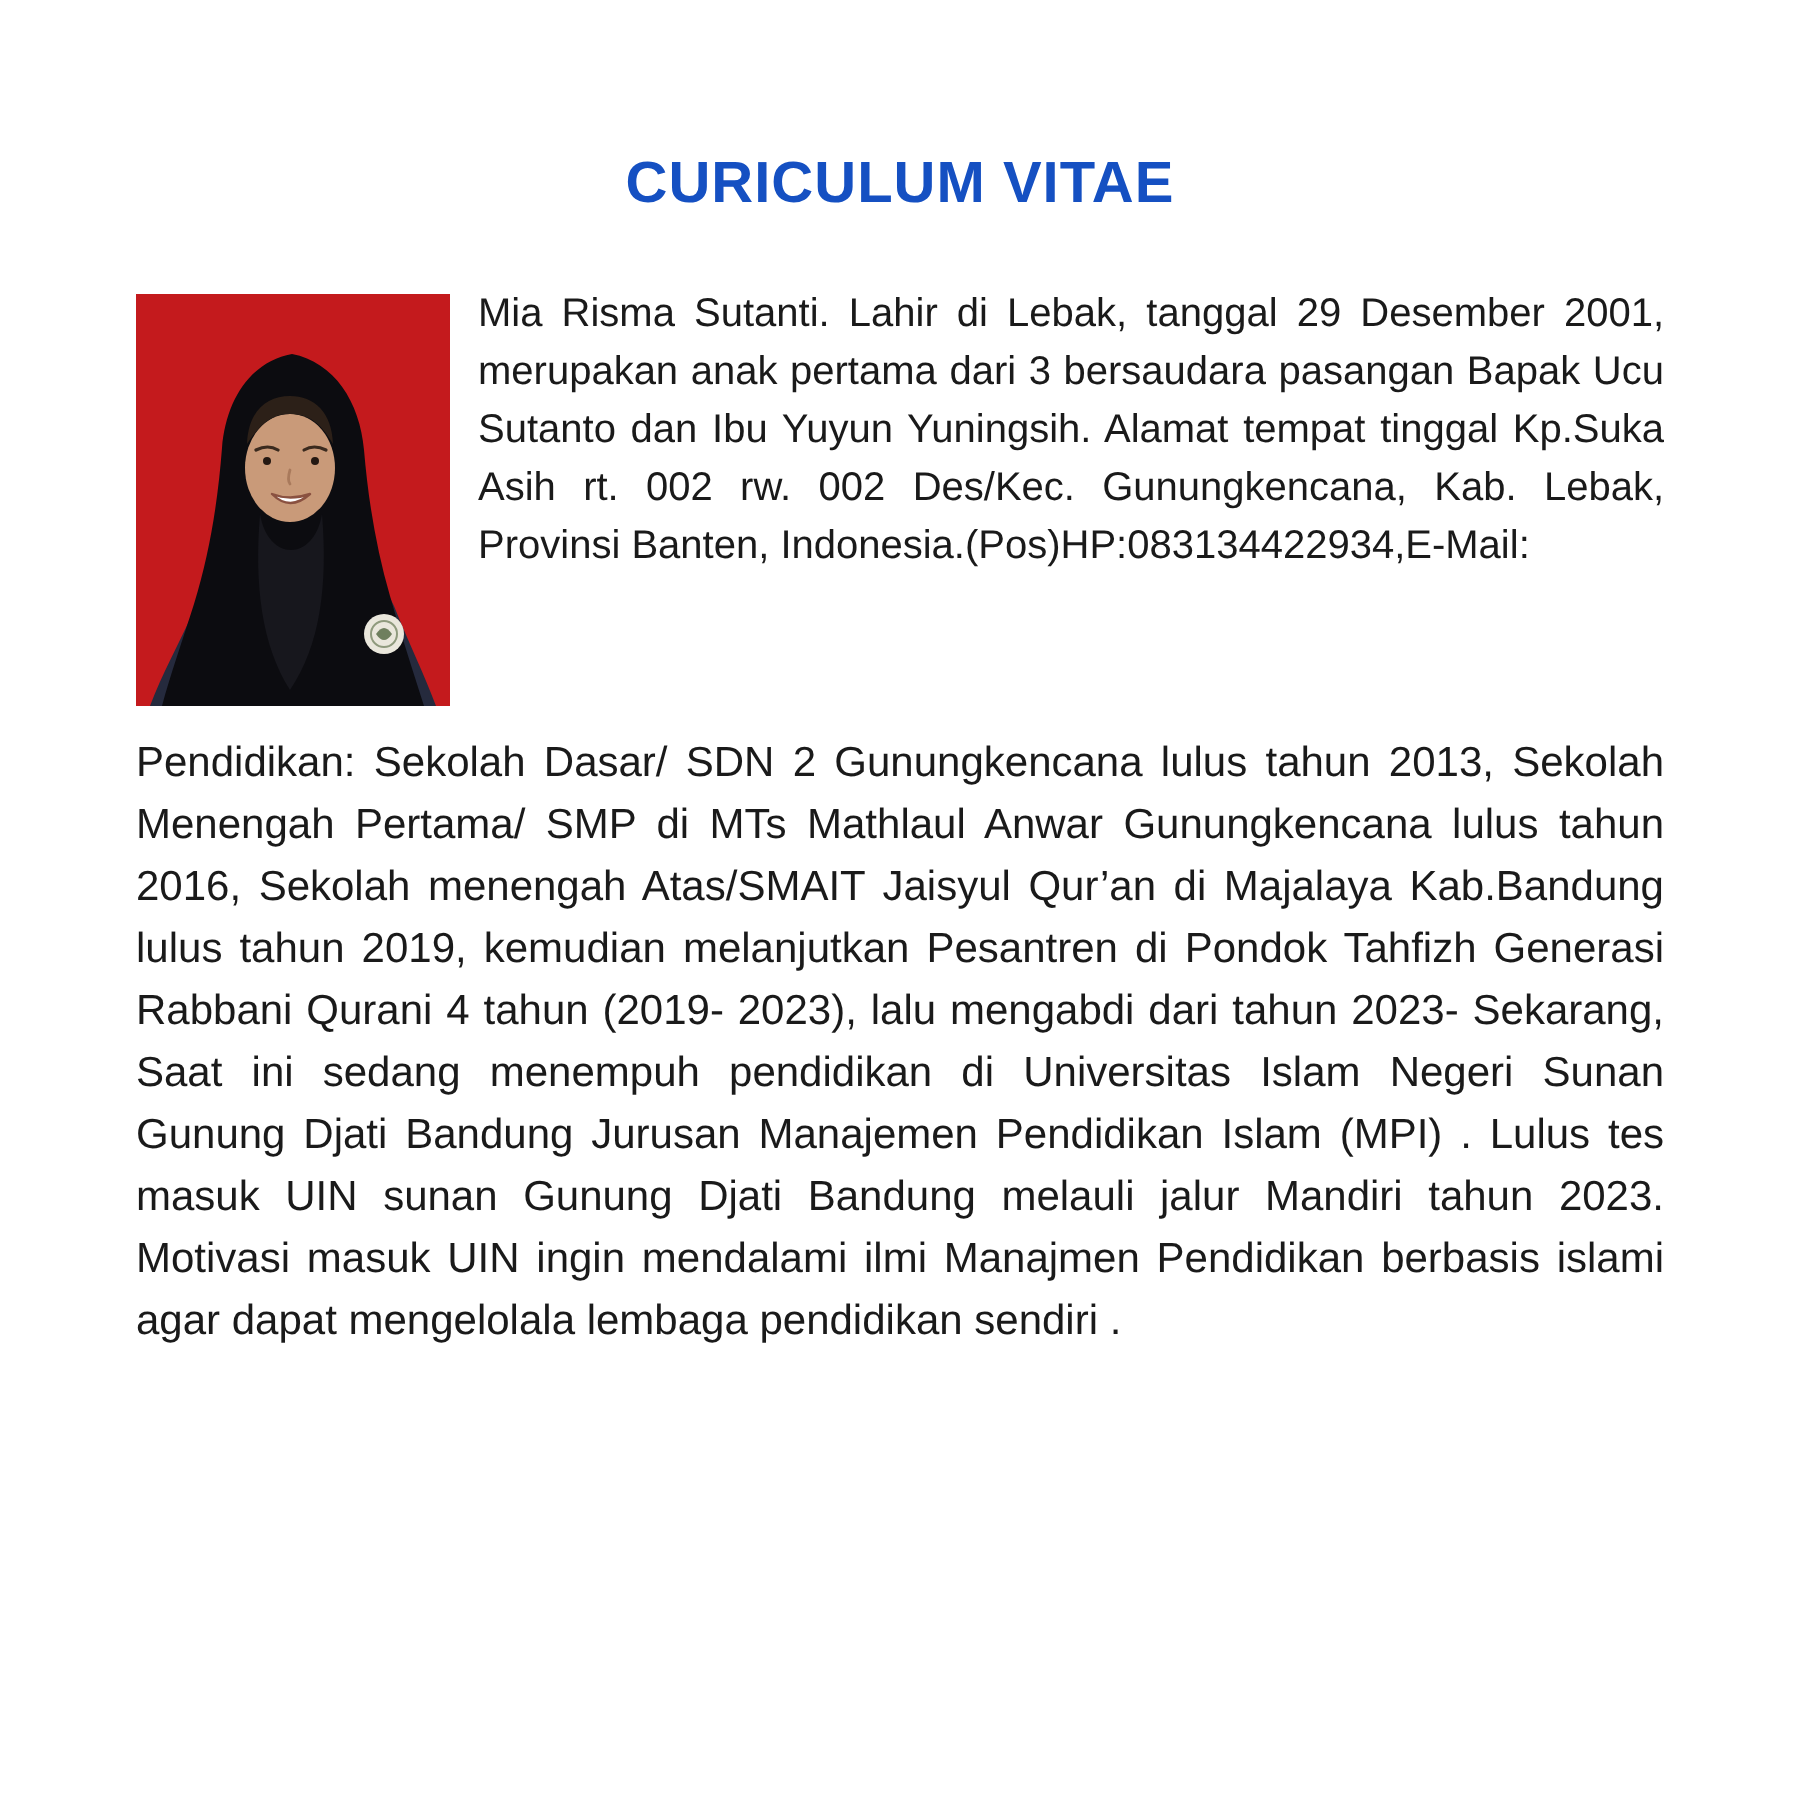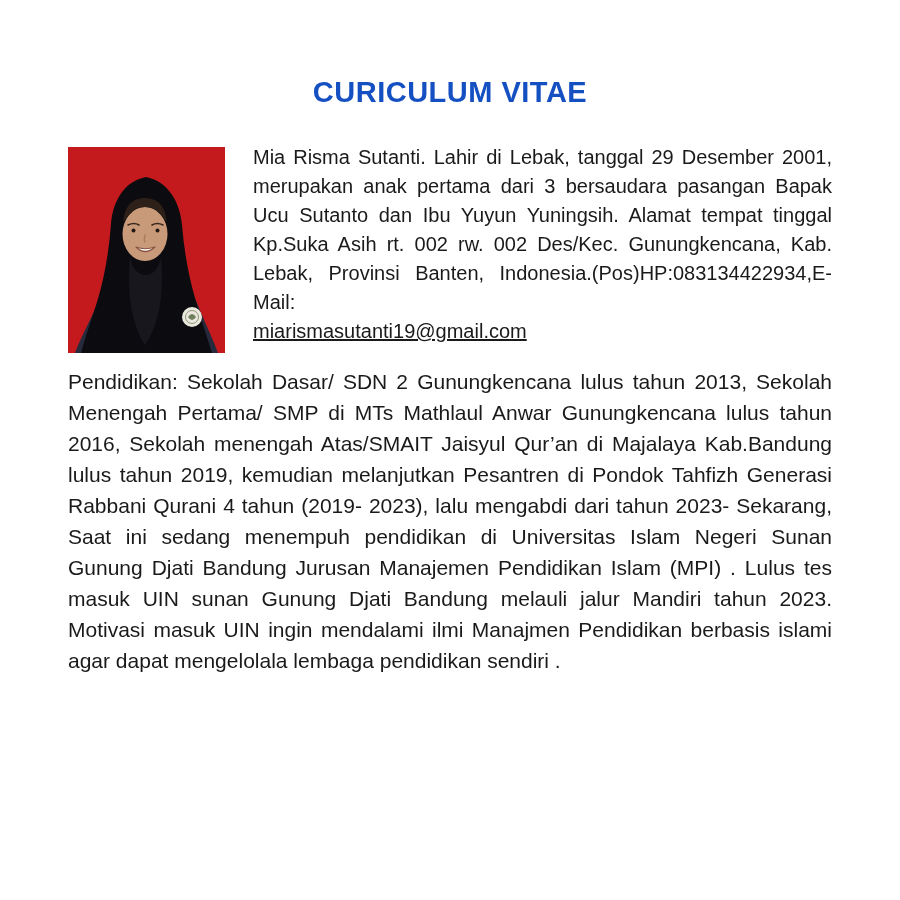--- a/index.html
+++ b/index.html
@@ -21,21 +21,21 @@
     margin: 0;
     padding-top: 76px;
     text-align: center;
     font-size: 29px;
     font-weight: bold;
     color: #1550c2;
     letter-spacing: 0.5px;
   }
   .bio {
     display: flex;
-    gap: 28px;
+    gap: 14px;
     margin-top: 38px;
     align-items: flex-start;
   }
   .photo {
     width: 157px;
     height: 206px;
     flex: 0 0 157px;
   }
   .photo svg {
     display: block;
@@ -94,19 +94,19 @@
         <path d="M77 88 Q75.5 93 77 95" stroke="#a97a5c" stroke-width="1.4" fill="none" stroke-linecap="round"></path>
 
         <path d="M68 100 Q77 109 87 100 Q77 103.5 68 100 Z" fill="#ffffff" stroke="#8a5140" stroke-width="1.2" stroke-linejoin="round"></path>
 
         <circle cx="124" cy="170" r="10" fill="#eae7dc"></circle>
         <circle cx="124" cy="170" r="6.5" fill="none" stroke="#8f9a7d" stroke-width="1"></circle>
         <path d="M120 170 Q124 164 128 170 Q124 176 120 170 Z" fill="#6f7f5e"></path>
       </svg>
     </div>
 
-    <p class="bio-text"><span>Mia Risma Sutanti. Lahir di Lebak, tanggal 29 Desember 2001, merupakan anak pertama dari 3 bersaudara pasangan Bapak Ucu Sutanto dan Ibu Yuyun Yuningsih. Alamat tempat tinggal Kp.Suka Asih rt. 002 rw. 002 Des/Kec. Gunungkencana, Kab. Lebak, Provinsi Banten, Indonesia.(Pos)HP:083134422934,E-Mail:</span><br><a class="email">miarismasutanti19@gmail.com</a></p>
+    <p class="bio-text"><span>Mia Risma Sutanti. Lahir di Lebak, tanggal 29 Desember 2001, merupakan anak pertama dari 3 bersaudara pasangan Bapak Ucu Sutanto dan Ibu Yuyun Yuningsih. Alamat tempat tinggal Kp.Suka Asih rt. 002 rw. 002 Des/Kec. Gunungkencana, Kab. Lebak, Provinsi Banten, Indonesia.(Pos)HP:083134422934,E-Mail:</span><br></p>
 
   </div>
 
   <p class="edu-text">Pendidikan: Sekolah Dasar/ SDN 2 Gunungkencana lulus tahun 2013, Sekolah Menengah Pertama/ SMP di MTs Mathlaul Anwar Gunungkencana lulus tahun 2016, Sekolah menengah Atas/SMAIT Jaisyul Qur’an di Majalaya Kab.Bandung lulus tahun 2019, kemudian melanjutkan Pesantren di Pondok Tahfizh Generasi Rabbani Qurani 4 tahun (2019- 2023), lalu mengabdi dari tahun 2023- Sekarang, Saat ini sedang menempuh pendidikan di Universitas Islam Negeri Sunan Gunung Djati Bandung Jurusan Manajemen Pendidikan Islam (MPI) . Lulus tes masuk UIN sunan Gunung Djati Bandung melauli jalur Mandiri tahun 2023. Motivasi masuk UIN ingin mendalami ilmi Manajmen Pendidikan berbasis islami agar dapat mengelolala lembaga pendidikan sendiri .</p>
 
 </div>
 
 </body></html>

